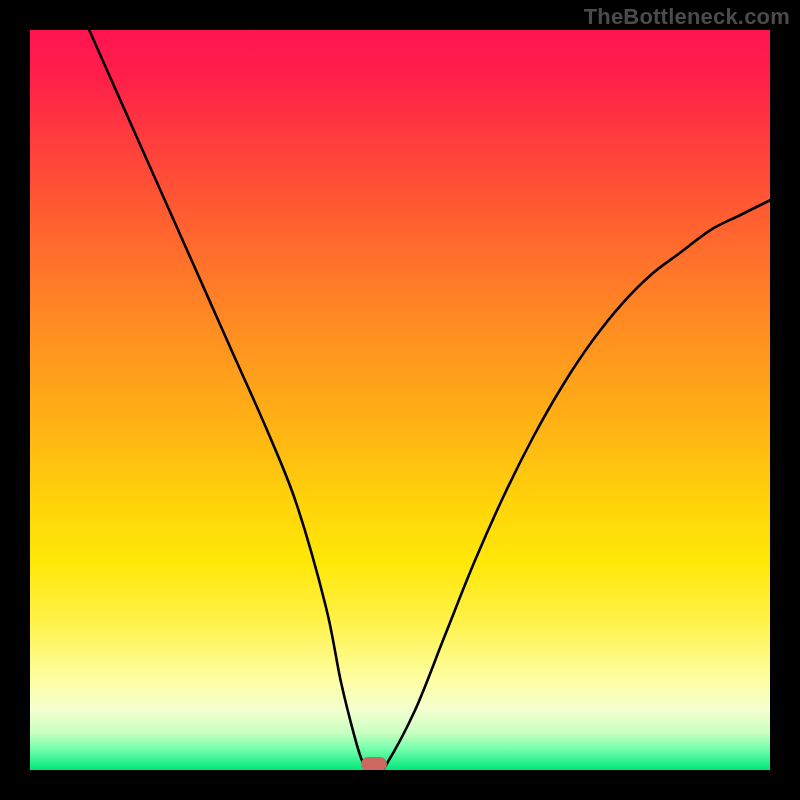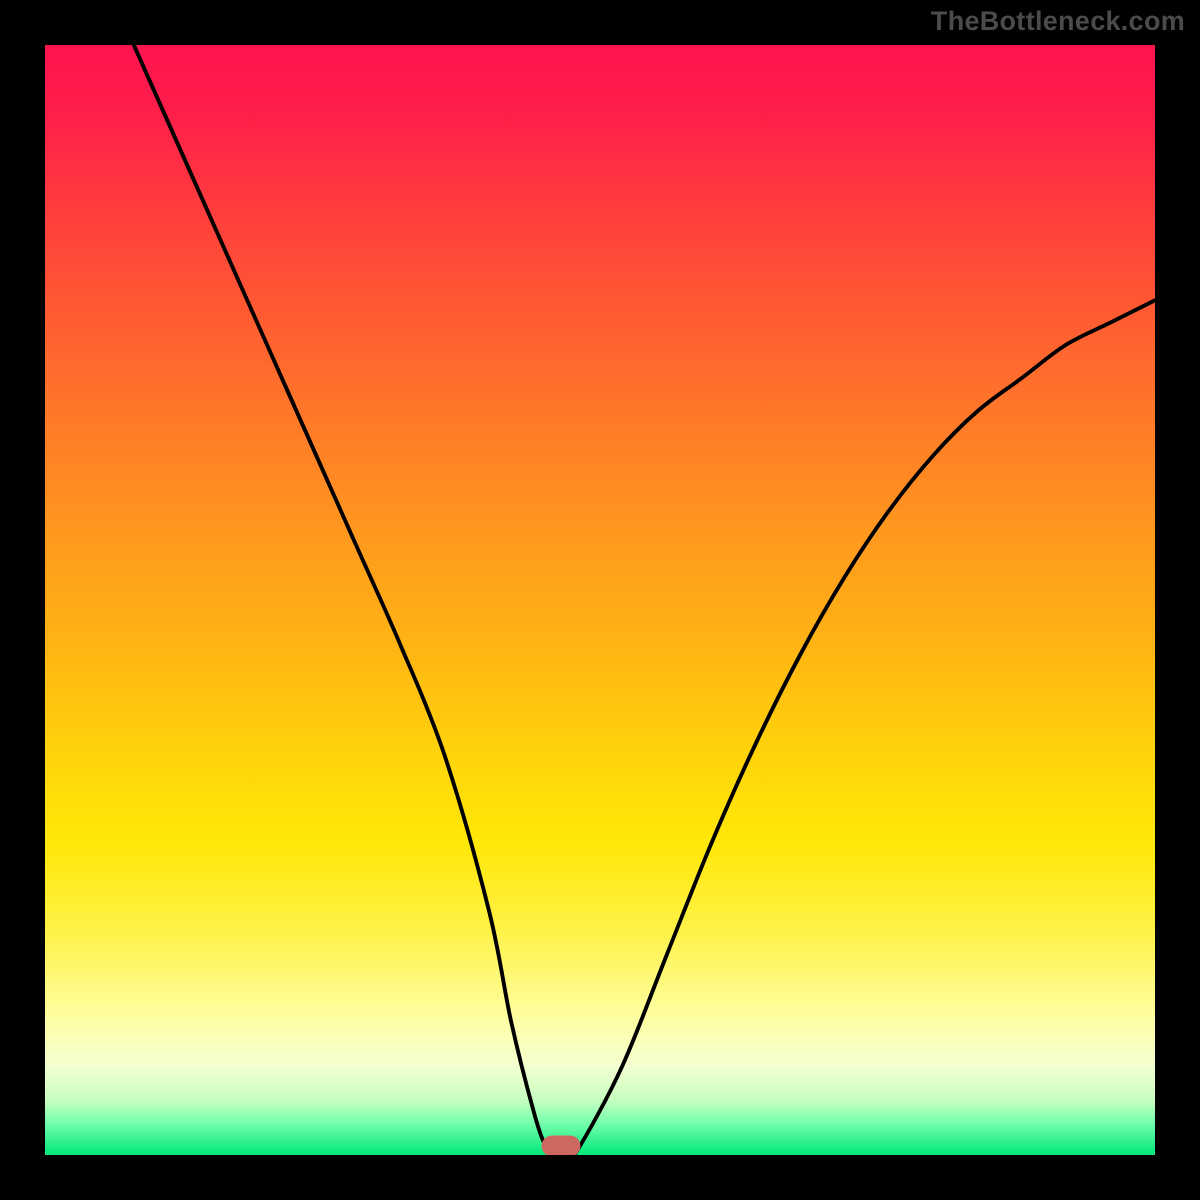--- a/index.html
+++ b/index.html
@@ -15,21 +15,21 @@
     position: relative;
     width: 800px;
     height: 800px;
     background: #000000;
   }
   .watermark {
     position: absolute;
     top: 4px;
     right: 10px;
     color: #4b4b4b;
-    font-size: 18px;
+    font-size: 22px;
     font-weight: 600;
     letter-spacing: 0.2px;
     z-index: 5;
     user-select: none;
   }
   .plot-area {
     position: absolute;
     left: 30px;
     top: 30px;
     width: 740px;

